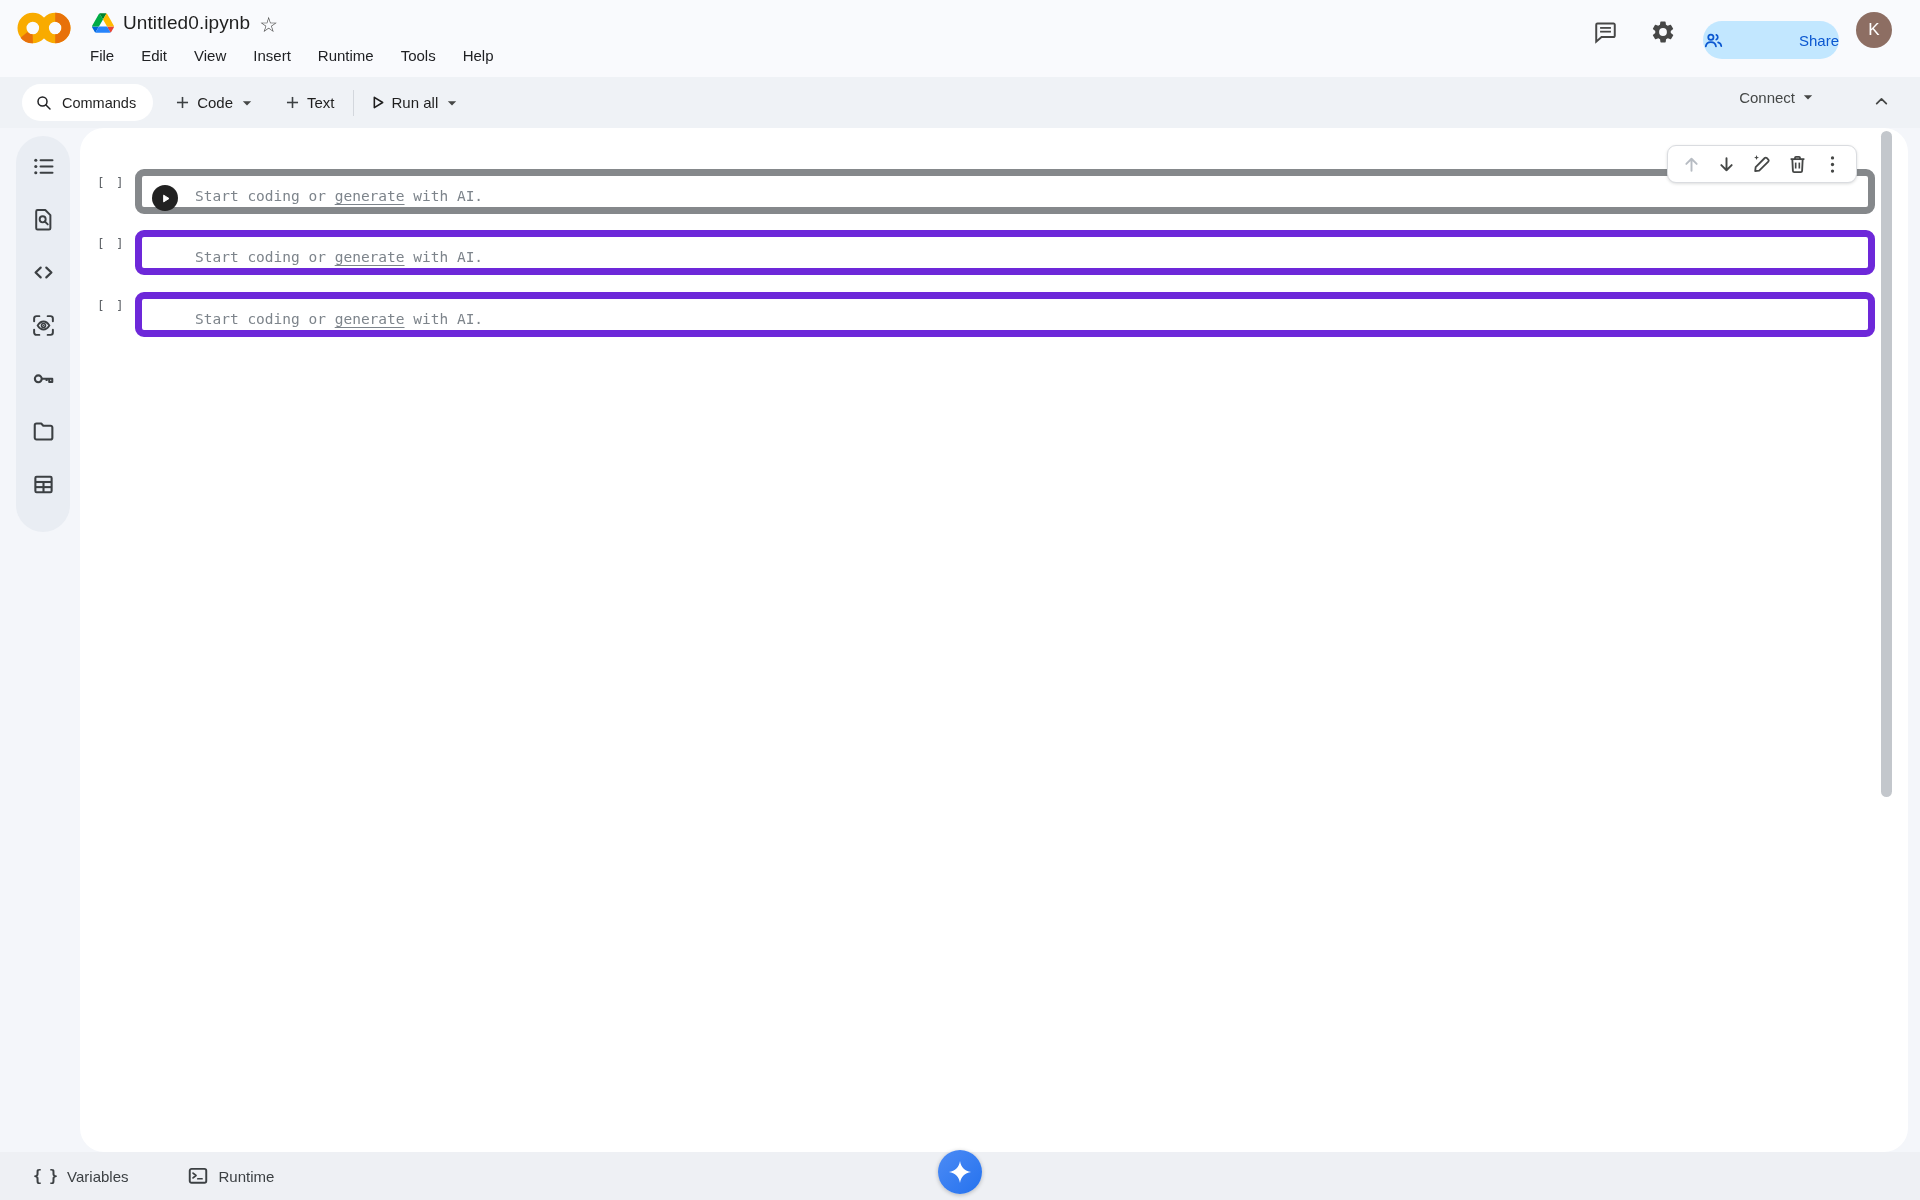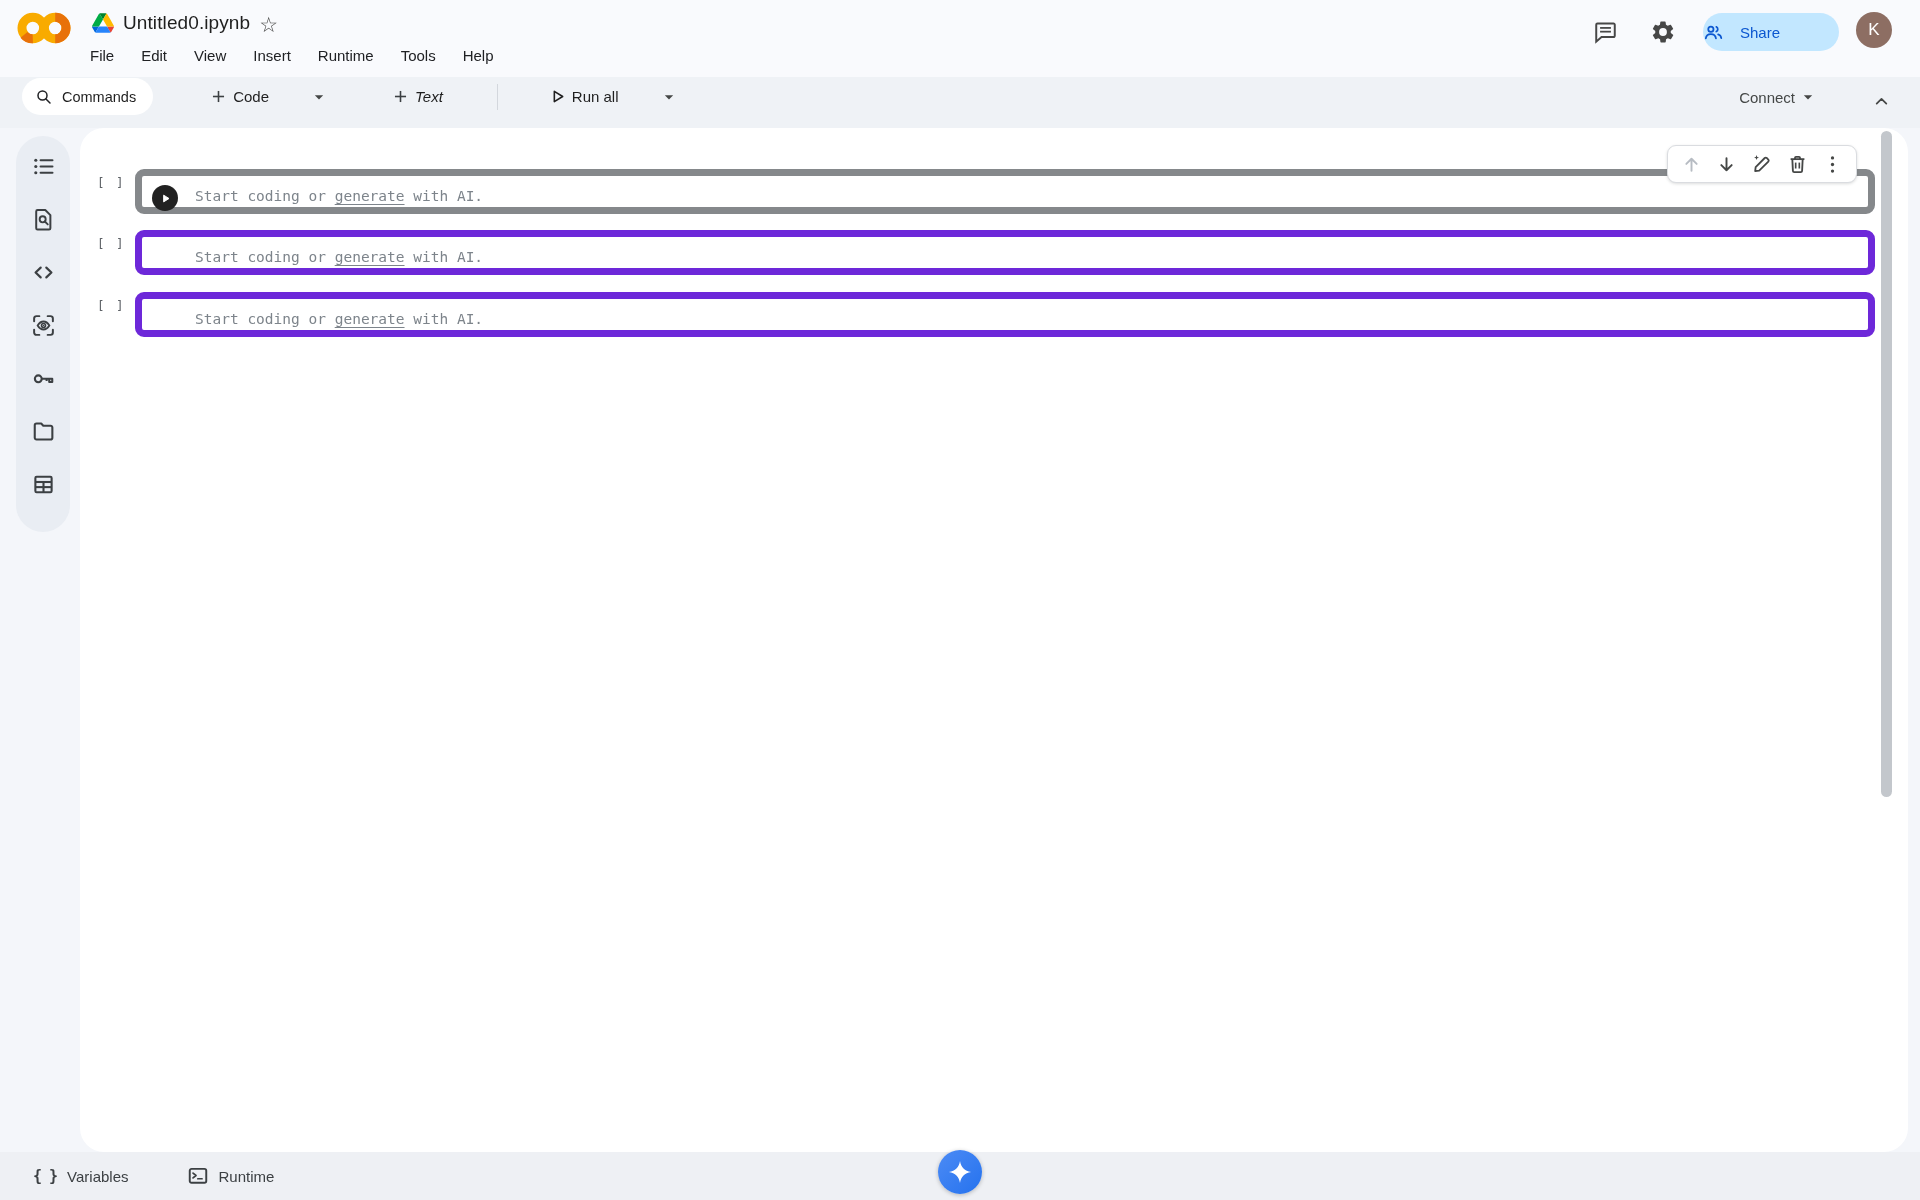--- a/index.html
+++ b/index.html
@@ -9,27 +9,27 @@
 
   
   .header { position:absolute; left:0; top:0; width:1920px; height:77px; background:#f9fafd; }
   .logo { position:absolute; left:16px; top:10px; width:56px; height:36px; cursor:pointer; }
   .titlebar { position:absolute; left:92px; top:8px; height:30px; display:flex; align-items:center; gap:9px; }
   .doc-title { font-size:19px; color:#1f1f1f; letter-spacing:.1px; }
   .star { font-size:21px; color:#474747; line-height:1; cursor:pointer; padding-top:2px; }
   .menubar { position:absolute; left:90px; top:47px; display:flex; gap:27px; }
   .menubar span { font-size:15px; color:#202124; cursor:pointer; }
   .hdr-ico { position:absolute; top:19px; width:26px; height:26px; cursor:pointer; display:flex; align-items:center; justify-content:center; }
-  .share-btn { position:absolute; left:1703px; top:13px; width:136px; height:38px; background:#c2e7ff; border:none; border-radius:19px; display:flex; align-items:center; justify-content:flex-start; gap:16px; cursor:pointer; }
+  .share-btn { position:absolute; left:1703px; top:21px; width:136px; height:38px; background:#c2e7ff; border:none; border-radius:19px; display:flex; align-items:center; justify-content:space-between; gap:16px; cursor:pointer; }
   .share-btn span { color:#0b57d0; font-size:15px; font-weight:500; }
   .avatar { position:absolute; left:1856px; top:12px; width:36px; height:36px; border-radius:50%; background:#8d6e63; color:#fff; font-size:17px; display:flex; align-items:center; justify-content:center; cursor:pointer; }
 
   
   .band { position:absolute; left:0; top:77px; width:1920px; height:51px; background:#eff2f6; }
-  .band-left { position:absolute; left:22px; top:1px; height:37px; display:flex; align-items:center;gap:36px; }
+  .band-left { position:absolute; left:22px; top:7px; height:37px; display:flex; align-items:center; }
   .commands-pill { height:37px; background:#ffffff; border:none; border-radius:19px; display:flex; align-items:center; gap:9px; padding:0 17px 0 13px; cursor:pointer; }
   .commands-pill span { font-size:14.5px; color:#1f1f1f; font-weight:500; }
   .tb-btn { display:flex; align-items:center; gap:5px; cursor:pointer; padding:6px 4px; border-radius:6px; }
   .tb-btn span { font-size:15px; color:#1f1f1f; font-weight:500; }
   .tb-caret { cursor:pointer; display:flex; align-items:center; }
   .v-div { width:1px; height:26px; background:#d3d7dd; margin:0 10px 0 14px; }
   .connect-wrap { position:absolute; right:102px; top:10px; display:flex; align-items:center; gap:3px; cursor:pointer; }
   .connect-wrap span { font-size:15px; color:#444746; font-weight:400; }
   .collapse-btn { position:absolute; right:26px; top:11px; width:26px; height:26px; cursor:pointer; display:flex; align-items:center; justify-content:center; }
 
@@ -150,21 +150,21 @@
           <line x1="5" y1="12" x2="19" y2="12" stroke="#3c4043" stroke-width="2"></line>
         </svg>
         <span>Code</span>
       </div>
       <div class="tb-caret">
         <svg viewBox="0 0 24 24" width="20" height="20">
             <path d="M7 10l5 5 5-5z" fill="#454746"></path>
           </svg>
       </div>
 
-      <div class="tb-btn" style="margin-left:22px;font-style:italic;">
+      <div class="tb-btn" style="margin-left:22px;">
         <svg viewBox="0 0 24 24" width="19" height="19">
           <line x1="12" y1="5" x2="12" y2="19" stroke="#3c4043" stroke-width="2"></line>
           <line x1="5" y1="12" x2="19" y2="12" stroke="#3c4043" stroke-width="2"></line>
         </svg>
         <span>Text</span>
       </div>
 
       <div class="v-div"></div>
 
       <div class="tb-btn">

